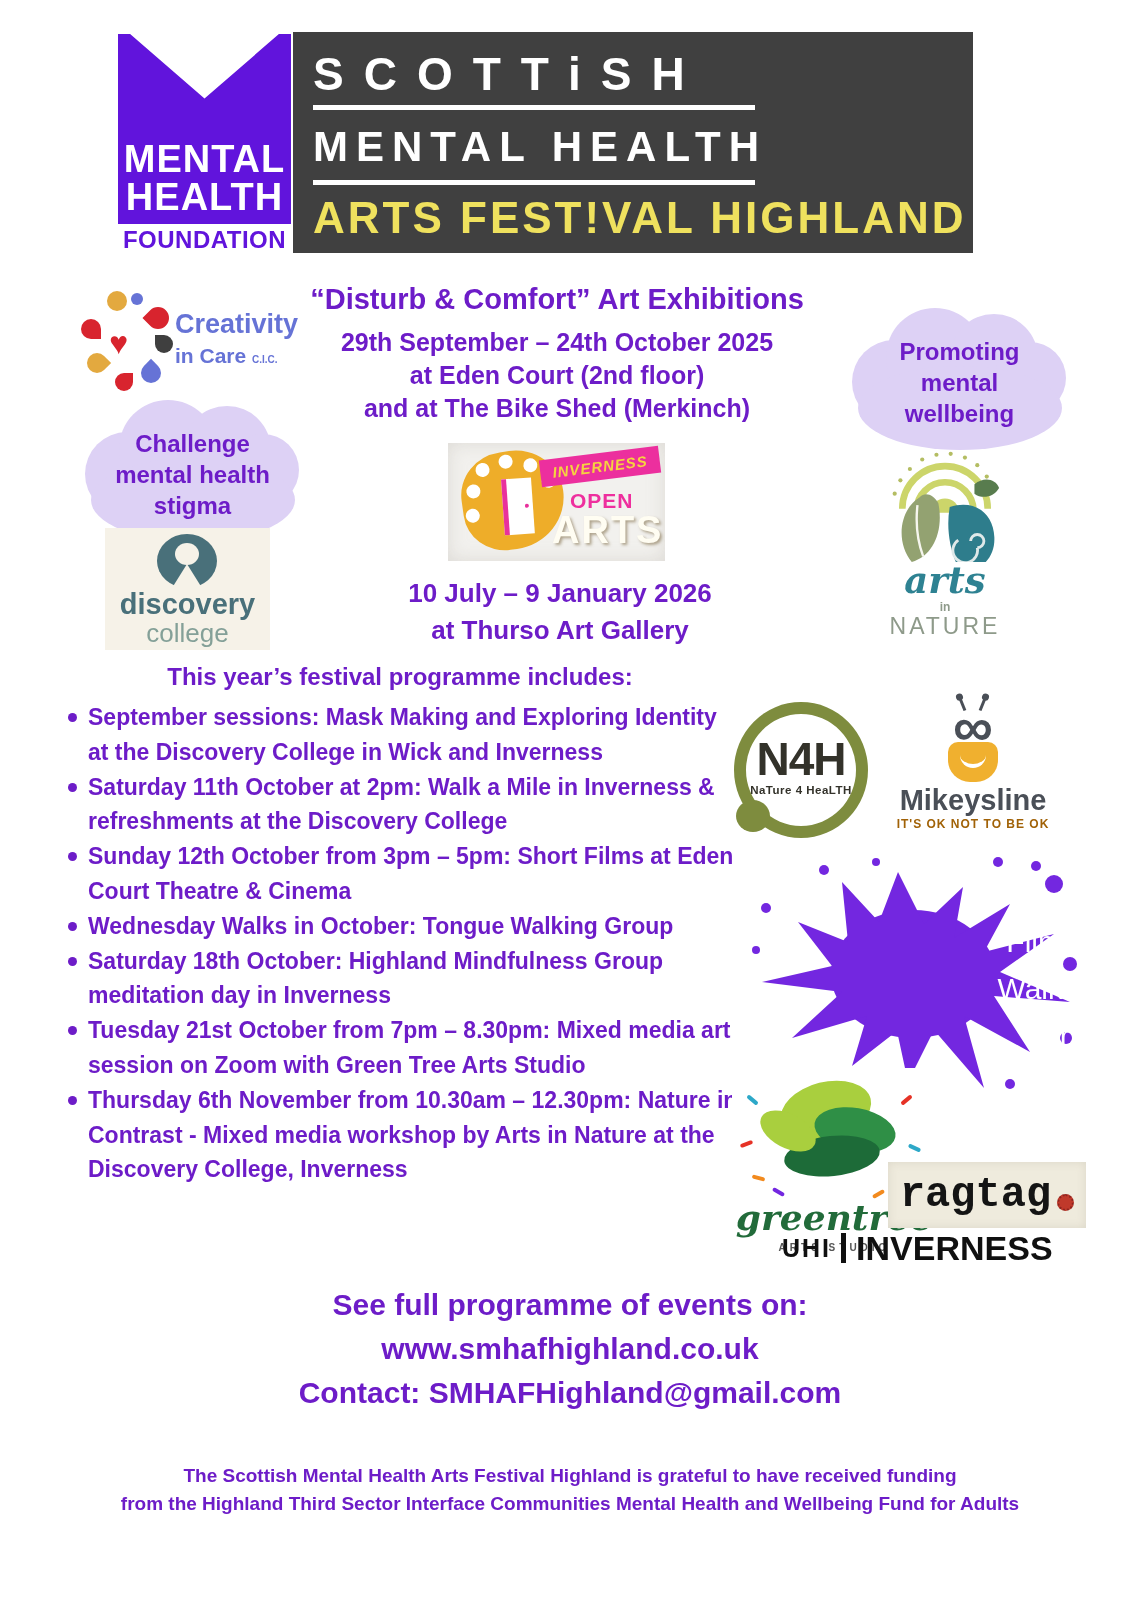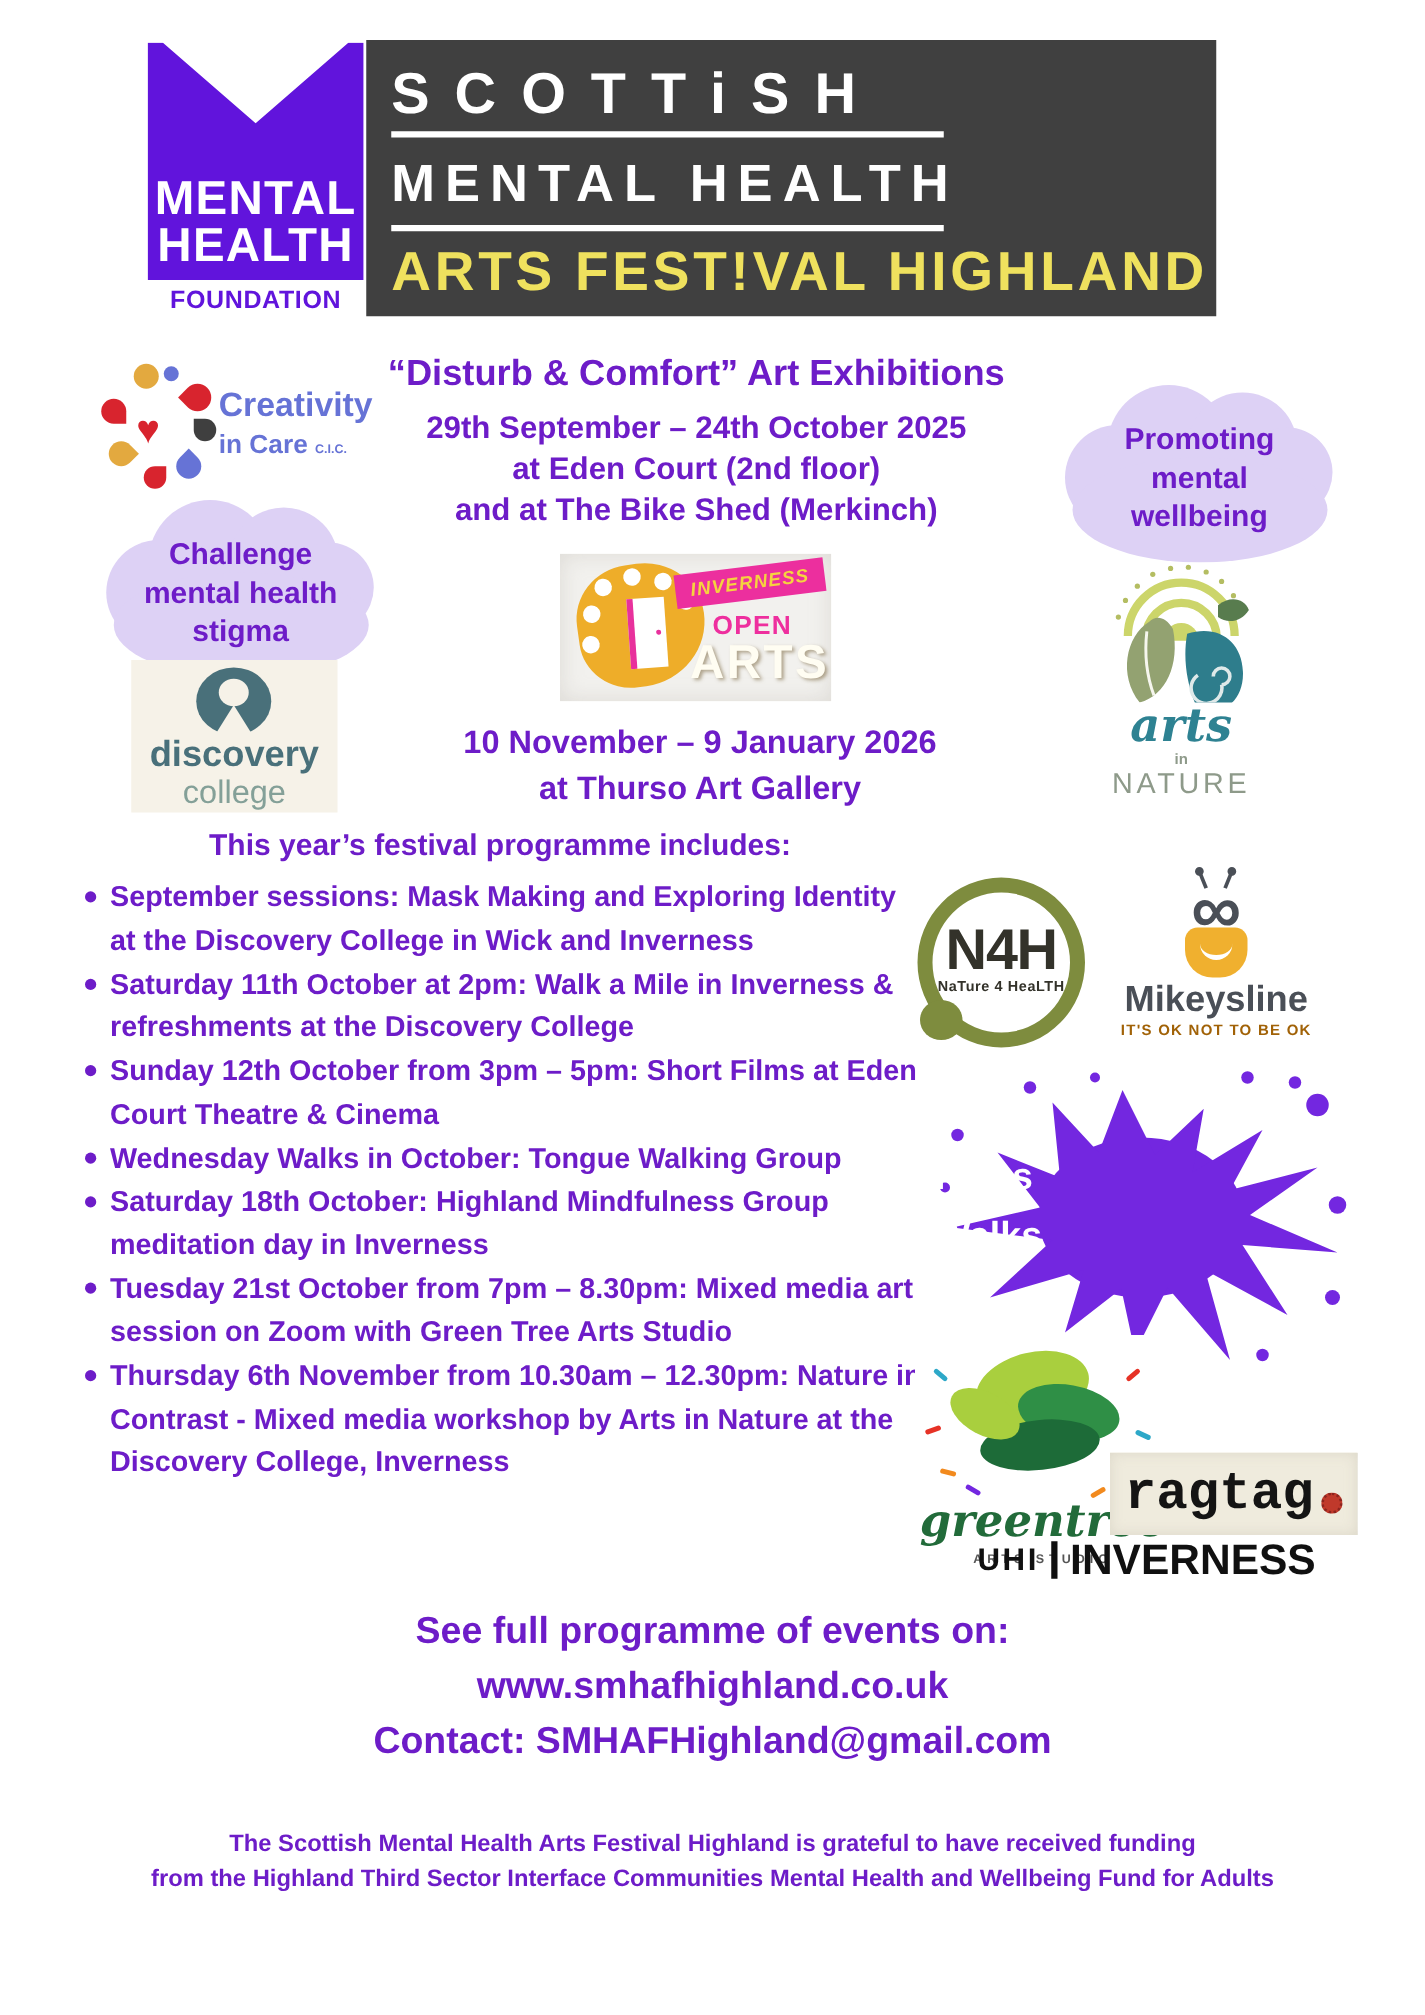--- a/index.html
+++ b/index.html
@@ -6,21 +6,21 @@
   body { background:#ffffff; font-family:"Liberation Sans", sans-serif; }
   .poster { position:relative; width:1140px; height:1612px; background:#ffffff; overflow:hidden; }
 
   
   .mhf { position:absolute; left:118px; top:34px; width:173px; }
   .mhf-main { height:190px; background:#6114dc; color:#fff;
     clip-path:polygon(0% 0%, 7% 0%, 50% 34%, 93% 0%, 100% 0%, 100% 100%, 0% 100%);
     display:flex; flex-direction:column; justify-content:flex-end; align-items:center;
     font-weight:800; font-size:38px; line-height:38px; letter-spacing:1px; padding-bottom:8px; }
   .mhf-foundation { margin-top:2px; height:28px; line-height:28px; text-align:center;
-    color:#6114dc; font-weight:800; font-size:20px; letter-spacing:0.5px; }
+    color:#6114dc; font-weight:800; font-size:24px; letter-spacing:0.5px; }
 
   .smhaf { position:absolute; left:293px; top:32px; width:680px; height:221px;
     background:#404040; color:#fff; padding:16px 0 0 20px; }
   .smhaf-l1 { font-size:46px; font-weight:700; letter-spacing:20px; line-height:52px; }
   .smhaf-rule { width:442px; height:5px; background:#fff; }
   .r1 { margin:5px 0 14px; } .r2 { margin:10px 0 8px; }
   .smhaf-l2 { font-size:42px; font-weight:700; letter-spacing:8px; line-height:46px; }
   .smhaf-l3 { color:#efe15e; font-size:44px; font-weight:800; letter-spacing:3px; line-height:50px; }
 
   
@@ -120,22 +120,22 @@
     background:#4a4f57; border-radius:50%; }
   .mike-wings { margin-top:6px; font-size:56px; line-height:46px; font-weight:700; color:#4a4f57; }
   .mike-body { width:50px; height:40px; margin:-8px auto 0; background:#f0b02f;
     border-radius:10px 10px 22px 22px; position:relative; }
   .mike-smile { position:absolute; left:12px; top:12px; width:26px; height:14px;
     border-bottom:4px solid #fff; border-radius:0 0 20px 20px; }
   .mike-name { margin-top:2px; color:#4a4f57; font-size:29px; font-weight:800; }
   .mike-tag { color:#a16207; font-size:12px; font-weight:600; letter-spacing:1px; margin-top:0; }
 
   .splat { position:absolute; left:748px; top:852px; width:330px; height:245px; }
-  .splat-text { position:absolute; left:0; right:0; top:66px; text-align:left;
-    color:#fff; font-size:30px; font-weight:700; line-height:47px; }
+  .splat-text { position:absolute; left:0; right:0; top:66px; text-align:right;
+    color:#fff; font-size:30px; font-weight:400; line-height:47px; }
 
   .gtree { position:absolute; left:732px; top:1068px; width:205px; height:200px; background:#fff; }
   .leafshape { position:absolute; border-radius:50%; }
   .dash { position:absolute; width:13px; height:4px; border-radius:2px; }
   .gtree-name { position:absolute; left:0; right:0; top:128px; text-align:center; color:#226b3a;
     font-family:"DejaVu Serif", serif; font-style:italic; font-weight:700; font-size:36px; }
   .gtree-sub { position:absolute; left:0; right:0; top:174px; text-align:center; color:#555;
     font-size:10px; letter-spacing:4px; font-weight:600; }
 
   .ragtag { position:absolute; left:888px; top:1162px; width:198px; height:66px; background:#efebdd;
@@ -251,21 +251,21 @@
     <div class="disc-icon">
       <div class="disc-ring"></div>
       <div class="disc-hole"></div>
       <div class="disc-notch"></div>
     </div>
     <div class="disc-name">discovery</div>
     <div class="disc-sub">college</div>
   </div>
 
   <div class="thurso">
-    <div>10 November – 9 January 2026</div>
+    <div>10 July – 9 January 2026</div>
     <div>at Thurso Art Gallery</div>
   </div>
 
   <div class="ain">
     <svg width="130" height="112" viewBox="0 0 130 118">
       <g fill="#b4bd62">
         <circle cx="12" cy="46" r="2.2"></circle>
           <circle cx="18" cy="32" r="2.2"></circle>
           <circle cx="28" cy="20" r="2.2"></circle>
         <circle cx="41" cy="10" r="2.2"></circle>

